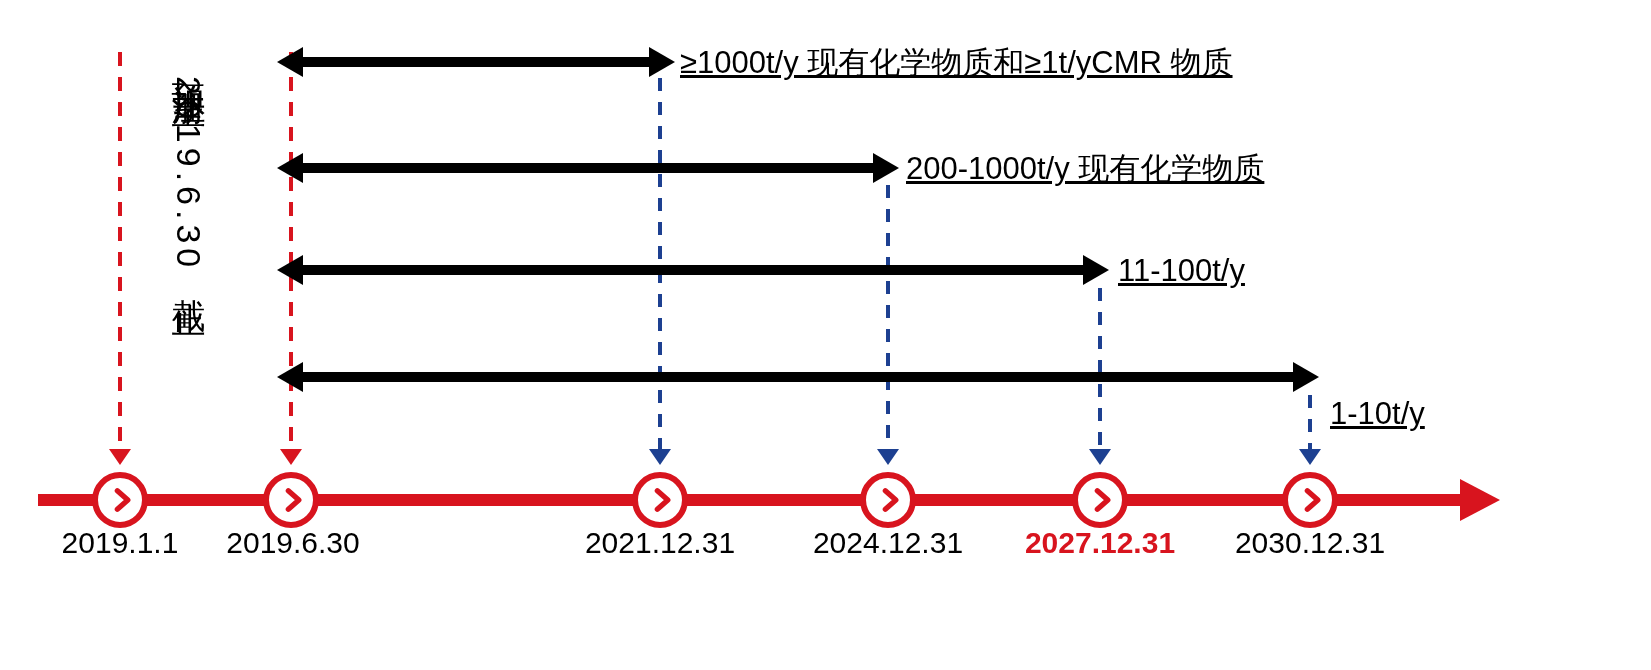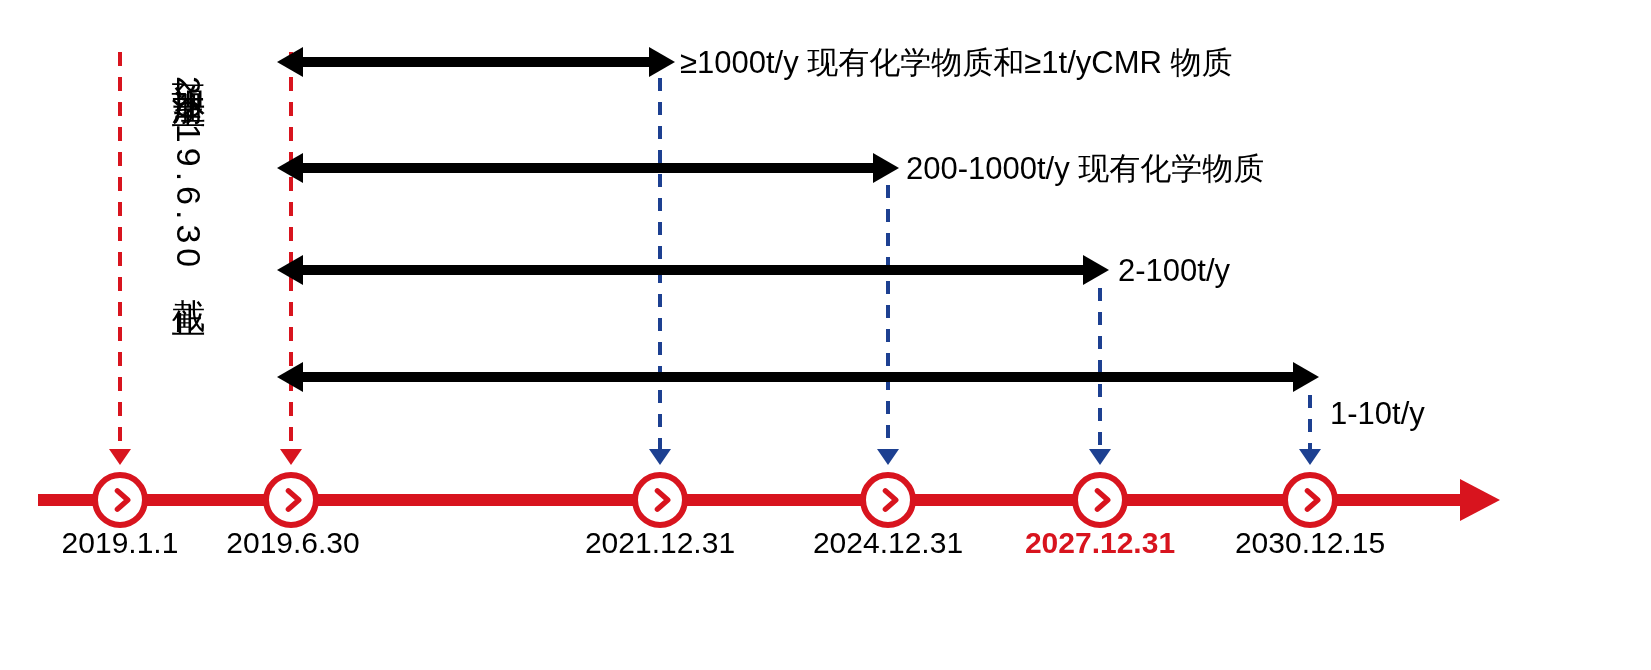--- a/index.html
+++ b/index.html
@@ -81,20 +81,21 @@
     border-top: 15px solid transparent;
     border-bottom: 15px solid transparent;
     border-left: 26px solid #000000;
   }
   .band-label {
     position: absolute;
     transform: translateY(-50%);
     font-size: 31px;
     color: #000000;
     white-space: nowrap;
+    text-decoration: underline;
   }
 
   
   .axis {
     position: absolute;
     left: 38px;
     top: 494px;
     width: 1425px;
     height: 12px;
     background: #d8141e;
@@ -157,21 +158,21 @@
   <div class="varrow blue" style="left:1098px; top:288px; height:162px;"></div>
   <div class="varrow blue" style="left:1308px; top:395px; height:55px;"></div>
 
   <div class="darrow" style="left:302px; top:57px;  width:348px;"></div>
   <div class="band-label" style="left:680px; top:63px;">≥1000t/y 现有化学物质和≥1t/yCMR 物质</div>
 
   <div class="darrow" style="left:302px; top:163px; width:572px;"></div>
   <div class="band-label" style="left:906px; top:169px;">200-1000t/y 现有化学物质</div>
 
   <div class="darrow" style="left:302px; top:265px; width:782px;"></div>
-  <div class="band-label" style="left:1118px; top:271px;">2-100t/y</div>
+  <div class="band-label" style="left:1118px; top:271px;">11-100t/y</div>
 
   <div class="darrow" style="left:302px; top:372px; width:992px;"></div>
   <div class="band-label" style="left:1330px; top:378px;margin-top:36px;">1-10t/y</div>
 
   <div class="axis"></div>
   <div class="axis-head"></div>
 
   <div class="node" style="left:92px;">
     <svg width="28" height="28" viewBox="0 0 24 24">
         <path d="M8 4 L17 12 L8 20" fill="none" stroke="#d8141e" stroke-width="4.5" stroke-linecap="round" stroke-linejoin="round"></path>
@@ -201,15 +202,15 @@
     <svg width="28" height="28" viewBox="0 0 24 24">
         <path d="M8 4 L17 12 L8 20" fill="none" stroke="#d8141e" stroke-width="4.5" stroke-linecap="round" stroke-linejoin="round"></path>
       </svg>
   </div>
 
   <div class="date" style="left:120px;">2019.1.1</div>
   <div class="date" style="left:293px;">2019.6.30</div>
   <div class="date" style="left:660px;">2021.12.31</div>
   <div class="date" style="left:888px;">2024.12.31</div>
   <div class="date highlight" style="left:1100px;">2027.12.31</div>
-  <div class="date" style="left:1310px;">2030.12.15</div>
+  <div class="date" style="left:1310px;">2030.12.31</div>
 
 </div>
 
 </body></html>

